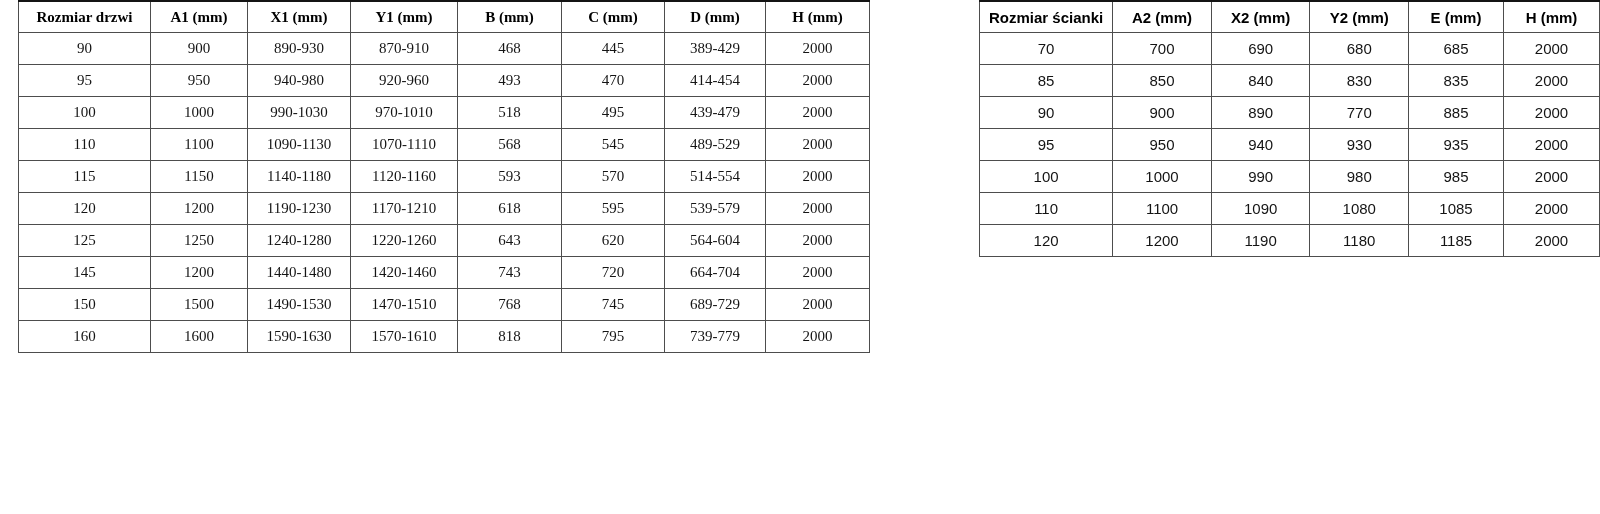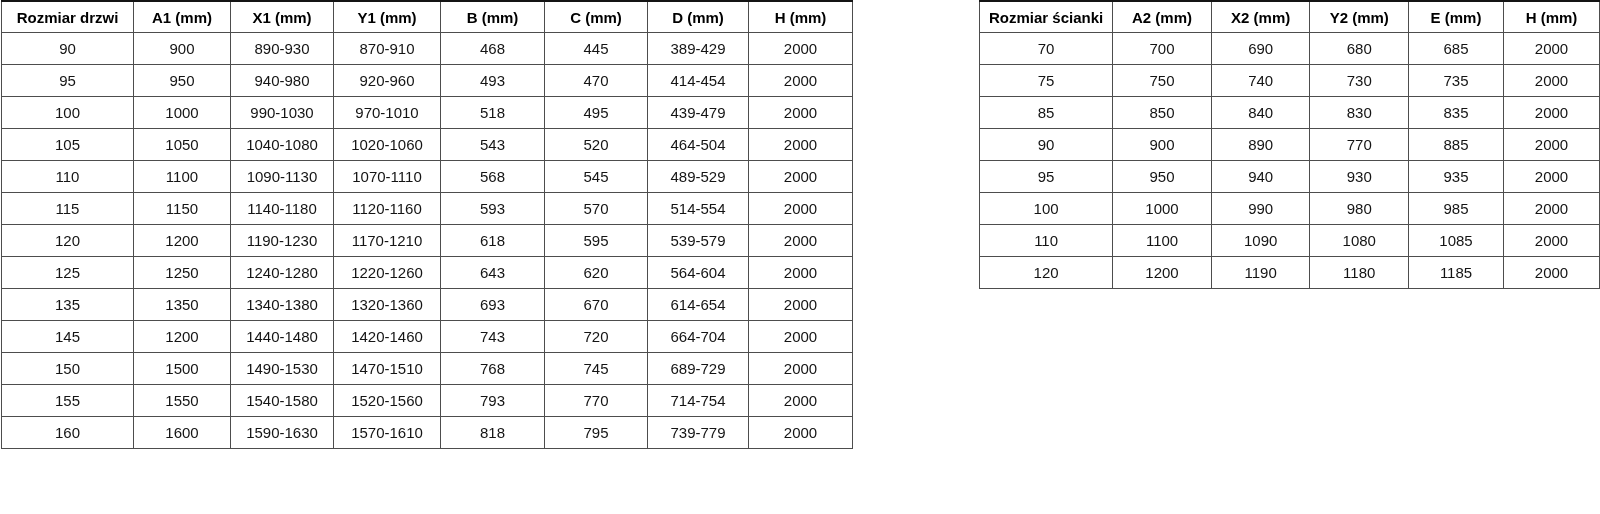--- a/index.html
+++ b/index.html
@@ -16,21 +16,21 @@
     color: #111111;
   }
   table.spec-table {
     position: absolute;
     top: 0;
     border-collapse: collapse;
     table-layout: fixed;
     border-top: 2px solid #141414;
     background: #ffffff;
   }
-  table.spec-table.left-table  { left: 1px; }
+  table.spec-table.left-table  { left: 18px; font-family: Liberation Serif, serif; }
   table.spec-table.right-table { left: 962px; margin-left: 17px; }
   table.spec-table th,
   table.spec-table td {
     border: 1px solid #4d4d4d;
     text-align: center;
     vertical-align: middle;
     padding: 0 2px;
     font-size: 15px;
     line-height: 1;
     overflow: hidden;
@@ -99,30 +99,20 @@
           <td>100</td>
           <td>1000</td>
           <td>990-1030</td>
           <td>970-1010</td>
           <td>518</td>
           <td>495</td>
           <td>439-479</td>
           <td>2000</td>
         </tr>
         <tr>
-          <td>105</td>
-          <td>1050</td>
-          <td>1040-1080</td>
-          <td>1020-1060</td>
-          <td>543</td>
-          <td>520</td>
-          <td>464-504</td>
-          <td>2000</td>
-        </tr>
-        <tr>
           <td>110</td>
           <td>1100</td>
           <td>1090-1130</td>
           <td>1070-1110</td>
           <td>568</td>
           <td>545</td>
           <td>489-529</td>
           <td>2000</td>
         </tr>
         <tr>
@@ -149,60 +139,40 @@
           <td>125</td>
           <td>1250</td>
           <td>1240-1280</td>
           <td>1220-1260</td>
           <td>643</td>
           <td>620</td>
           <td>564-604</td>
           <td>2000</td>
         </tr>
         <tr>
-          <td>135</td>
-          <td>1350</td>
-          <td>1340-1380</td>
-          <td>1320-1360</td>
-          <td>693</td>
-          <td>670</td>
-          <td>614-654</td>
-          <td>2000</td>
-        </tr>
-        <tr>
           <td>145</td>
           <td>1200</td>
           <td>1440-1480</td>
           <td>1420-1460</td>
           <td>743</td>
           <td>720</td>
           <td>664-704</td>
           <td>2000</td>
         </tr>
         <tr>
           <td>150</td>
           <td>1500</td>
           <td>1490-1530</td>
           <td>1470-1510</td>
           <td>768</td>
           <td>745</td>
           <td>689-729</td>
           <td>2000</td>
         </tr>
         <tr>
-          <td>155</td>
-          <td>1550</td>
-          <td>1540-1580</td>
-          <td>1520-1560</td>
-          <td>793</td>
-          <td>770</td>
-          <td>714-754</td>
-          <td>2000</td>
-        </tr>
-        <tr>
           <td>160</td>
           <td>1600</td>
           <td>1590-1630</td>
           <td>1570-1610</td>
           <td>818</td>
           <td>795</td>
           <td>739-779</td>
           <td>2000</td>
         </tr>
       </tbody>
@@ -229,28 +199,20 @@
       <tbody>
         <tr>
           <td>70</td>
           <td>700</td>
           <td>690</td>
           <td>680</td>
           <td>685</td>
           <td>2000</td>
         </tr>
         <tr>
-          <td>75</td>
-          <td>750</td>
-          <td>740</td>
-          <td>730</td>
-          <td>735</td>
-          <td>2000</td>
-        </tr>
-        <tr>
           <td>85</td>
           <td>850</td>
           <td>840</td>
           <td>830</td>
           <td>835</td>
           <td>2000</td>
         </tr>
         <tr>
           <td>90</td>
           <td>900</td>

